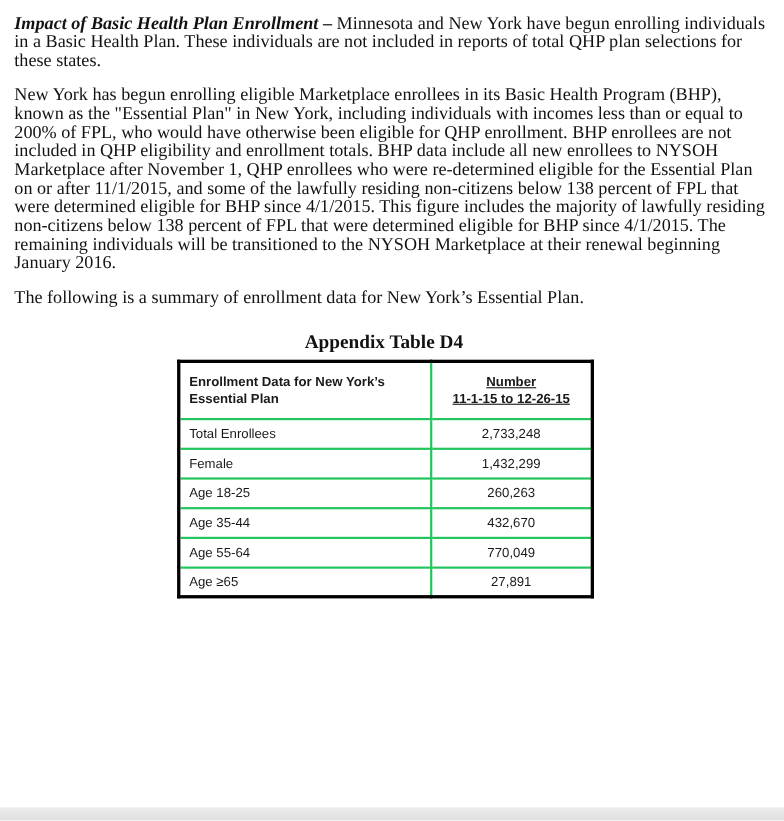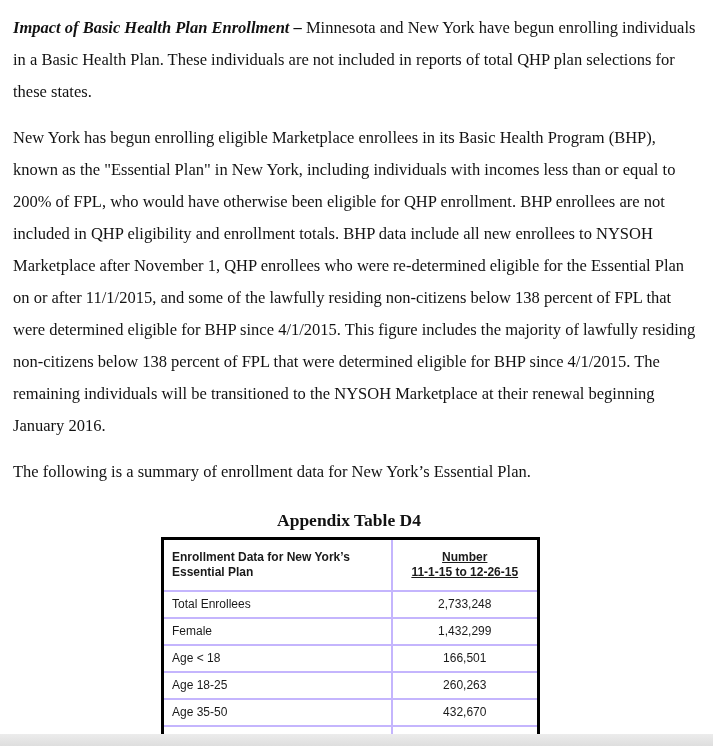--- a/index.html
+++ b/index.html
@@ -10,21 +10,21 @@
     font-family: "Liberation Serif", serif;
     position: relative;
     overflow: hidden;
   }
   .doc {
     padding: 12px 12px 0 13px;
     width: 713px;
   }
   .para {
     font-size: 16.5px;
-    line-height: 32px;
+    line-height: 17px;
     margin-bottom: 14px;
     width: 688px;
   }
   .para .lead-heading {
     font-weight: bold;
     font-style: italic;
   }
   .para .lead-dash {
     font-weight: bold;
     white-space: pre;
@@ -43,21 +43,21 @@
   table.enroll {
     margin-left: 148px;
     border-collapse: collapse;
     table-layout: fixed;
     width: 376px;
     font-family: "Liberation Sans", sans-serif;
     font-size: 12px;
     color: #1a1a1a;
   }
   table.enroll, table.enroll td, table.enroll th {
-    border: 2px solid #c4b5fd;
+    border: 2px solid #22c55e;
   }
   table.enroll { border: 3px solid #000; }
   td.c1 { width: 229px; text-align: left; padding: 4px 8px; vertical-align: middle; }
   td.c2 { width: 147px; text-align: center; padding: 4px 6px; vertical-align: middle; }
   tr.hdr td { font-weight: bold; height: 52px; }
   tr.hdr td.c1 { line-height: 15px; padding-right: 40px; }
   tr.hdr td.c2 { line-height: 15px; text-decoration: underline; }
   tr.datarow td { height: 27px; }
   .page-bottom-edge {
     position: absolute;
@@ -92,29 +92,25 @@
       </tr>
       <tr class="datarow">
         <td class="c1">Total Enrollees</td>
         <td class="c2">2,733,248</td>
       </tr>
       <tr class="datarow">
         <td class="c1">Female</td>
         <td class="c2">1,432,299</td>
       </tr>
       <tr class="datarow">
-        <td class="c1">Age &lt; 18</td>
-        <td class="c2">166,501</td>
-      </tr>
-      <tr class="datarow">
         <td class="c1">Age 18-25</td>
         <td class="c2">260,263</td>
       </tr>
       <tr class="datarow">
-        <td class="c1">Age 35-50</td>
+        <td class="c1">Age 35-44</td>
         <td class="c2">432,670</td>
       </tr>
       <tr class="datarow">
         <td class="c1">Age 55-64</td>
         <td class="c2">770,049</td>
       </tr>
       <tr class="datarow">
         <td class="c1">Age ≥65</td>
         <td class="c2">27,891</td>
       </tr>

